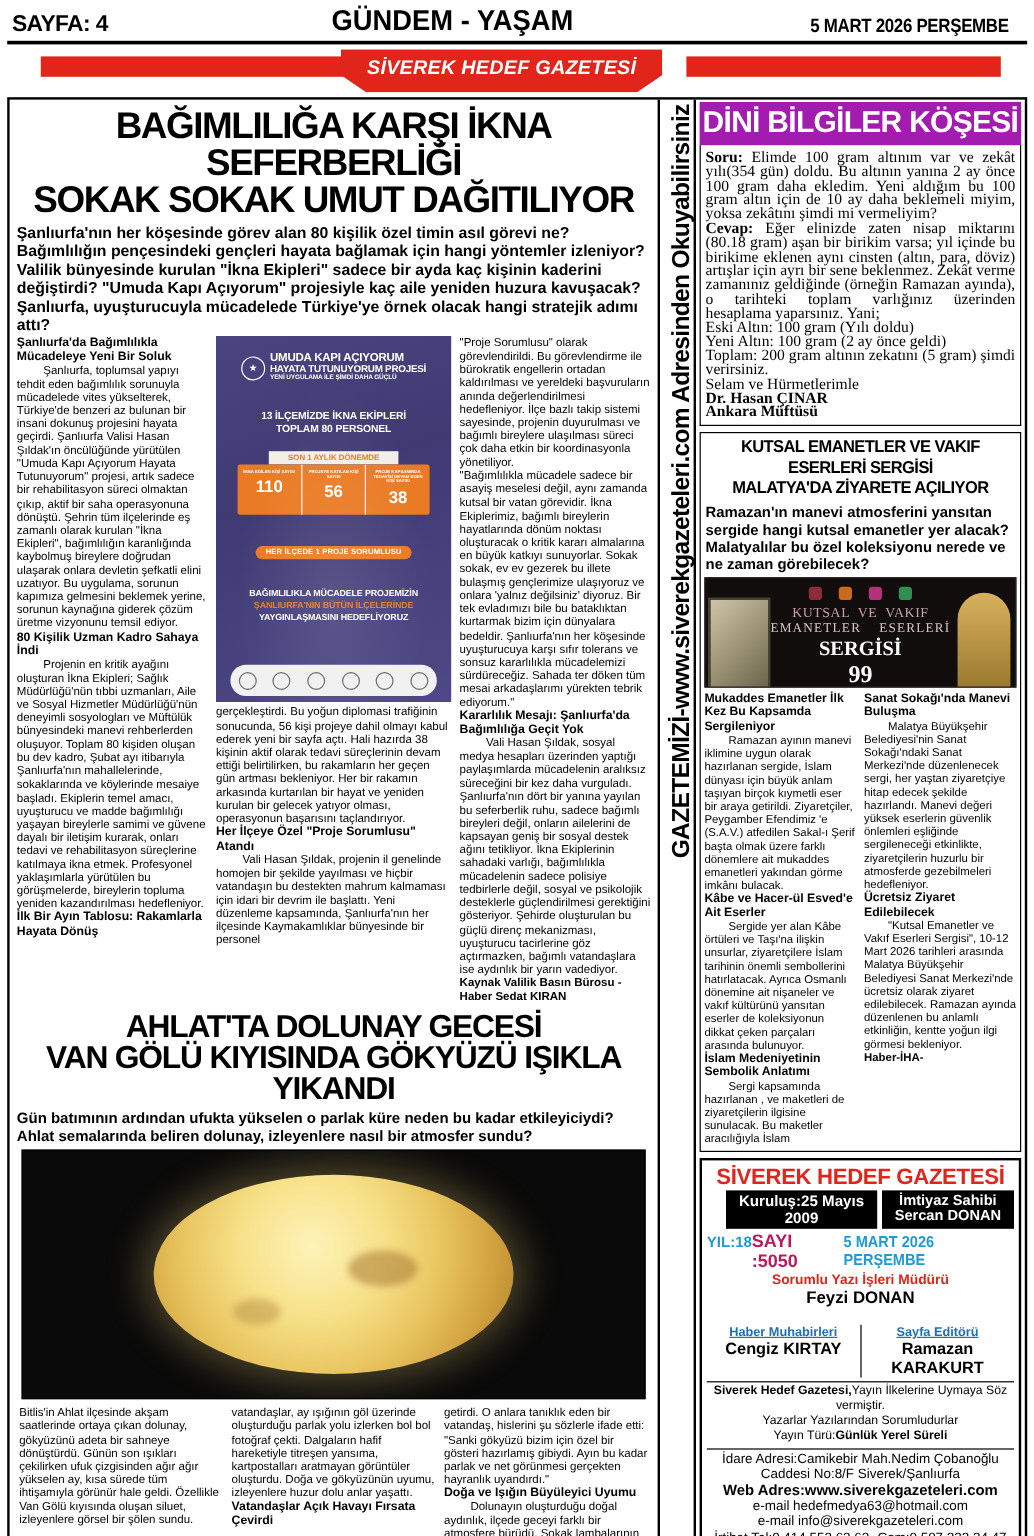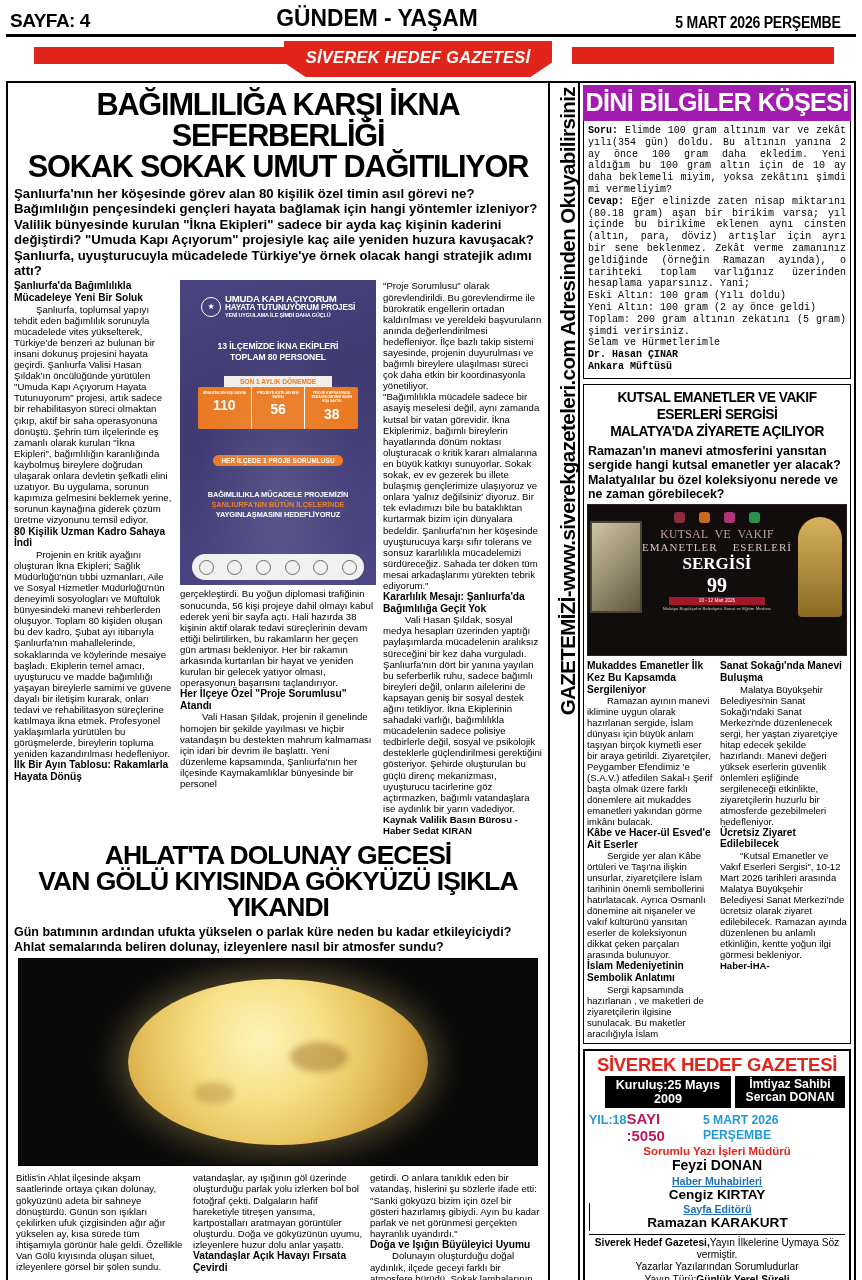--- a/index.html
+++ b/index.html
@@ -140,32 +140,32 @@
   .moon-disc::before { content:""; position:absolute; left:22%; top:62%;
                width:40px; height:22px; border-radius:50%;
                background:rgba(160,115,45,0.35); filter:blur(3px); }
   .moon-cols { display:flex; gap:7px; padding:6px 4px 0 4px; }
 
   
   .dini-title { background:#a21caf; color:#fff; text-align:center;
                 font-weight:bold; font-size:25px; padding:3px 0 4px 0;
                 letter-spacing:-0.6px; }
   .dini-box { border:1px solid #000; border-top:none; padding:4px 4px 5px 4px; }
-  .dini-txt { font-family:Liberation Mono, monospace; font-size:10px; line-height:11.8px;
+  .dini-txt { font-family:Liberation Serif, serif; font-size:13px; line-height:11.8px;
               text-align:justify; }
   .dini-txt b { font-weight:bold; }
   .dini-txt .ln { display:block; }
 
   .kutsal-box { border:1px solid #000; margin-top:5px; padding:3px 3px 4px 3px; }
   h3.kutsal-head { margin:1px 0 0 0; text-align:center; font-size:14.2px;
                    line-height:17px; font-weight:bold; letter-spacing:-0.5px;
                    transform:scaleX(0.97);}
   p.kutsal-stand { margin:4px 1px 3px 1px; font-size:12.4px; line-height:14.4px;
                    font-weight:bold; }
-  .kutsal-photo { height:152px; background:#120d0d; position:relative; overflow:hidden;
+  .kutsal-photo { height:92px; background:#120d0d; position:relative; overflow:hidden;
                   border:1px solid #2a2020; }
   .kutsal-photo .kp-top { display:flex; justify-content:center; gap:14px; padding-top:7px; }
   .kutsal-photo .kp-top i { width:11px; height:11px; border-radius:3px; display:block; }
   .kutsal-photo .kt1 { color:#c7a0a7; text-align:center; font-family:"Liberation Serif", serif;
                        font-size:11.5px; line-height:12px; margin-top:5px; letter-spacing:0.5px;}
   .kutsal-photo .kt2 { color:#d8c2c5; text-align:center; font-family:"Liberation Serif", serif;
                        font-size:11px; margin-top:1px; letter-spacing:1px;}
   .kutsal-photo .kt3 { color:#fff; text-align:center; font-family:"Liberation Serif", serif;
                        font-size:17px; font-weight:bold; margin-top:1px; }
   .kutsal-photo .kband { margin:2px auto 0 auto; width:96px; background:#a3182a; color:#fff;
@@ -190,21 +190,21 @@
                font-size:12.6px; padding:2px 3px; }
   .imp-b1 { flex:1.15;margin-left:16px; }
   .imp-b2 { flex:1; line-height:13px; font-size:12.2px; }
   .imp-row2 { display:flex; align-items:baseline; justify-content:space-between;
               margin-top:2px; }
   .imp-yil { color:#1f9ad6; font-weight:bold; font-size:12.5px; }
   .imp-sayi { color:#be185d; font-weight:bold; font-size:15px; }
   .imp-date { color:#1f9ad6; font-weight:bold; font-size:13.2px; transform:scaleX(0.92); }
   .imp-red { color:#e1251b; text-align:center; font-weight:bold; font-size:11.5px; margin-top:1px;}
   .imp-center { text-align:center; font-weight:bold; font-size:14px; line-height:16px;}
-  .imp-two { display:flex; margin-top:2px;flex-direction:column; }
+  .imp-two { display:flex; margin-top:15px; }
   .imp-two > div { flex:1; text-align:center; }
   .imp-two .cap { color:#1f6fb5; font-size:10.6px; font-weight:bold; text-decoration:underline;}
   .imp-two .nm { font-weight:bold; font-size:13.6px; line-height:16px;}
   .imp-div { border-top:1px solid #000; margin:3px 0 2px 0; }
   .imp-note { text-align:center; font-size:10.2px; line-height:12.4px; }
   .imp-note b { font-weight:bold; }
   .imp-addr { text-align:center; font-size:11.2px; line-height:13.2px; }
   .imp-uets { text-align:center; font-weight:bold; font-size:12.4px; line-height:15px; }
 </style>
 </head>

